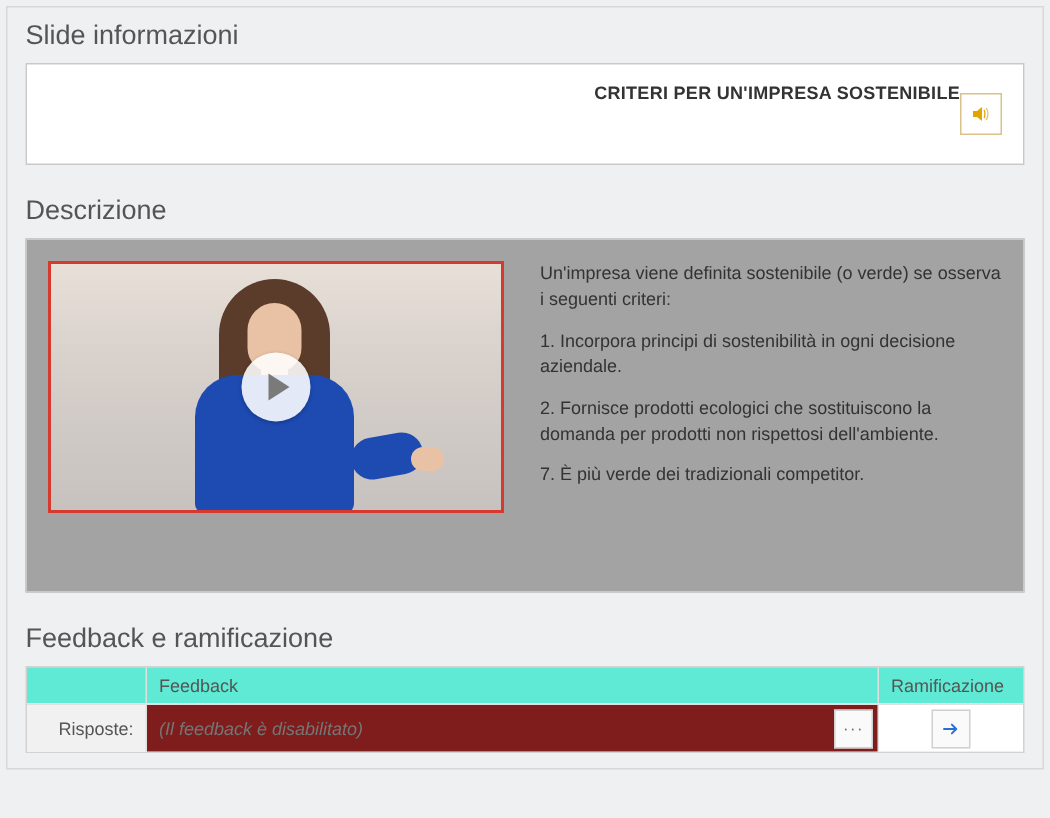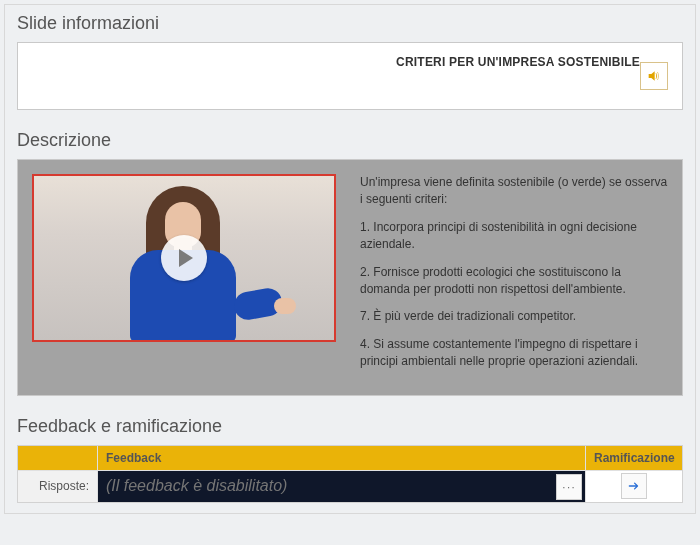--- a/index.html
+++ b/index.html
@@ -18,29 +18,29 @@
 .neck { position: absolute; top: 58px; left: 90px; width: 18px; height: 16px; background: #e2b89c; }
 .torso { position: absolute; top: 70px; left: 46px; width: 106px; height: 92px; background: #1d4bb2; border-radius: 28px 28px 6px 6px; }
 .arm-l { position: absolute; top: 110px; left: 150px; width: 48px; height: 28px; background: #1d4bb2; border-radius: 14px; transform: rotate(-10deg); }
 .hand { position: absolute; top: 118px; left: 190px; width: 22px; height: 16px; background: #e9c2a6; border-radius: 10px; }
 .play { position: absolute; top: 50%; left: 50%; width: 46px; height: 46px; border-radius: 50%; background: rgba(255,255,255,0.88); transform: translate(-50%,-50%); display: flex; align-items: center; justify-content: center; box-shadow: 0 1px 3px rgba(0,0,0,0.25); }
 .play::after { content: ""; margin-left: 4px; border-left: 14px solid #7a7a7a; border-top: 9px solid transparent; border-bottom: 9px solid transparent; }
 .desc-text { font-size: 12px; color: #333; line-height: 1.45; }
 .desc-text p { margin-bottom: 10px; }
 .feedback-section { margin-top: 2px; }
 .fb-table { margin: 2px 12px 10px; border: 1px solid #d2d2d2; }
-.fb-head { display: grid; grid-template-columns: 80px 1fr 96px; background: #eab308; font-size: 12px; color: #555; font-weight: bold; }
+.fb-head { display: grid; grid-template-columns: 80px 1fr 96px; background: #5eead4; font-size: 12px; color: #555; }
 .fb-head > div { padding: 5px 8px; border-right: 1px solid #e0e0e0; }
 .fb-head > div:last-child { border-right: none; }
 .fb-row { display: grid; grid-template-columns: 80px 1fr 96px; background: #fff; }
 .fb-row > div { padding: 0; border-right: 1px solid #e0e0e0; border-top: 1px solid #e0e0e0; display: flex; align-items: center; height: 32px; }
 .fb-row > div:last-child { border-right: none; }
 .fb-label { background: #f1f1f1; font-size: 12px; color: #555; padding: 4px 8px !important; justify-content: flex-end; }
 .fb-input-wrap { position: relative; padding: 0 !important; }
-.fb-input { width: 100%; height: 100%; border: none; padding: 0 36px 0 8px; font-size: 16px; color: #999; font-style: italic; outline: none; background: #0f172a; }
+.fb-input { width: 100%; height: 100%; border: none; padding: 0 36px 0 8px; font-size: 12px; color: #999; font-style: italic; outline: none; background: #7f1d1d; }
 .fb-more { position: absolute; right: 3px; top: 3px; width: 26px; height: 26px; border: 1px solid #d0d0d0; background: #fafafa; display: flex; align-items: center; justify-content: center; font-size: 11px; color: #666; cursor: pointer; letter-spacing: 1px; }
 .ram-cell { justify-content: center; padding: 0 !important; }
 .ram-btn { width: 26px; height: 26px; border: 1px solid #d0d0d0; background: #fafafa; display: flex; align-items: center; justify-content: center; cursor: pointer; }
 .ram-btn svg { width: 14px; height: 14px; }
 </style>
 </head>
 <body>
 
 <div class="panel">
   <div class="section-title">Slide informazioni</div>
@@ -66,21 +66,20 @@
         <div class="arm-l"></div>
         <div class="hand"></div>
       </div>
       <div class="play"></div>
     </div>
     <div class="desc-text">
       <p>Un'impresa viene definita sostenibile (o verde) se osserva i seguenti criteri:</p>
       <p>1. Incorpora principi di sostenibilità in ogni decisione aziendale.</p>
       <p>2. Fornisce prodotti ecologici che sostituiscono la domanda per prodotti non rispettosi dell'ambiente.</p>
       <p>7. È più verde dei tradizionali competitor.</p>
-      <p>4. Si assume costantemente l'impegno di rispettare i principi ambientali nelle proprie operazioni aziendali.</p>
     </div>
   </div>
 
   <div class="feedback-section">
     <div class="section-title">Feedback e ramificazione</div>
     <div class="fb-table">
       <div class="fb-head">
         <div></div>
         <div>Feedback</div>
         <div>Ramificazione</div>

